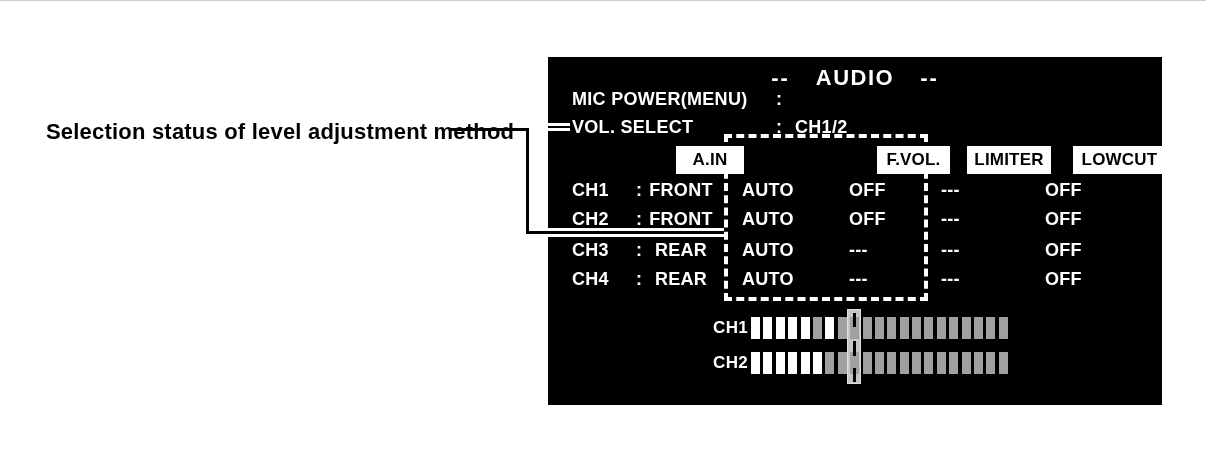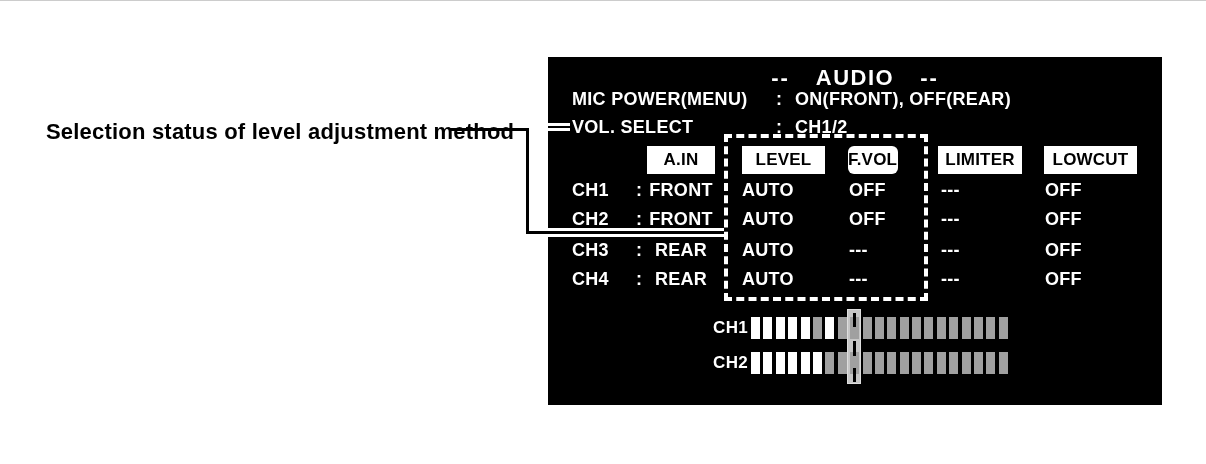--- a/index.html
+++ b/index.html
@@ -52,25 +52,25 @@
   
   .dashed-box {
     position:absolute; left:176px; top:77px; width:204px; height:167px;
     border:4px dashed #ffffff;
   }
 
   
   .hdr {
     position:absolute; top:89px; height:28px; line-height:28px; text-align:center;
     background:var(--header-bg,#fff); color:var(--header-text,#000);
-    font-size:17px; letter-spacing:0.2px;
+    font-size:17px; letter-spacing:0.2px;margin-left:29px;
   }
   .hdr-ain     { left:99px;  width:68px; }
   .hdr-level   { left:194px; width:83px; }
-  .hdr-fvol    { left:300px; width:50px;border-radius:6px; }
+  .hdr-fvol    { left:300px; width:73px; }
   .hdr-limiter { left:390px; width:84px; }
   .hdr-lowcut  { left:496px; width:93px; }
 
   
   .t-row { position:absolute; left:0; width:100%; height:18px; line-height:18px; font-size:18px; }
   .t-row .cell { position:absolute; white-space:nowrap; letter-spacing:0.3px; }
   .c-ch      { left:24px; }
   .c-sep     { left:88px; }
   .c-ain     { left:99px; width:68px; text-align:center; }
   .c-level   { left:194px; }
@@ -113,36 +113,34 @@
 
   <div class="panel">
 
     <div class="title-row">
       <span class="dashes">--</span><span class="title-text">AUDIO</span><span class="dashes">--</span>
     </div>
 
     <div class="info-row info-mic">
       <span class="lbl cell">MIC POWER(MENU)</span>
       <span class="sep cell">:</span>
-      <span class="val cell">ON(FRONT), OFF(REAR)</span>
     </div>
 
     <div class="info-row info-vol">
       <span class="lbl cell">VOL. SELECT</span>
       <span class="sep cell">:</span>
       <span class="val cell">CH1/2</span>
     </div>
 
     <div class="eq-marker"></div>
     <div class="ch2-underline"></div>
 
     <div class="dashed-box"></div>
 
     <div class="hdr hdr-ain">A.IN</div>
-    <div class="hdr hdr-level">LEVEL</div>
     <div class="hdr hdr-fvol">F.VOL.</div>
     <div class="hdr hdr-lowcut">LOWCUT</div>
     <div class="hdr hdr-limiter">LIMITER</div>
 
     <div class="t-row row-1">
       <span class="cell c-ch">CH1</span>
       <span class="cell c-sep">:</span>
       <span class="cell c-ain">FRONT</span>
       <span class="cell c-level">AUTO</span>
       <span class="cell c-fvol">OFF</span>

